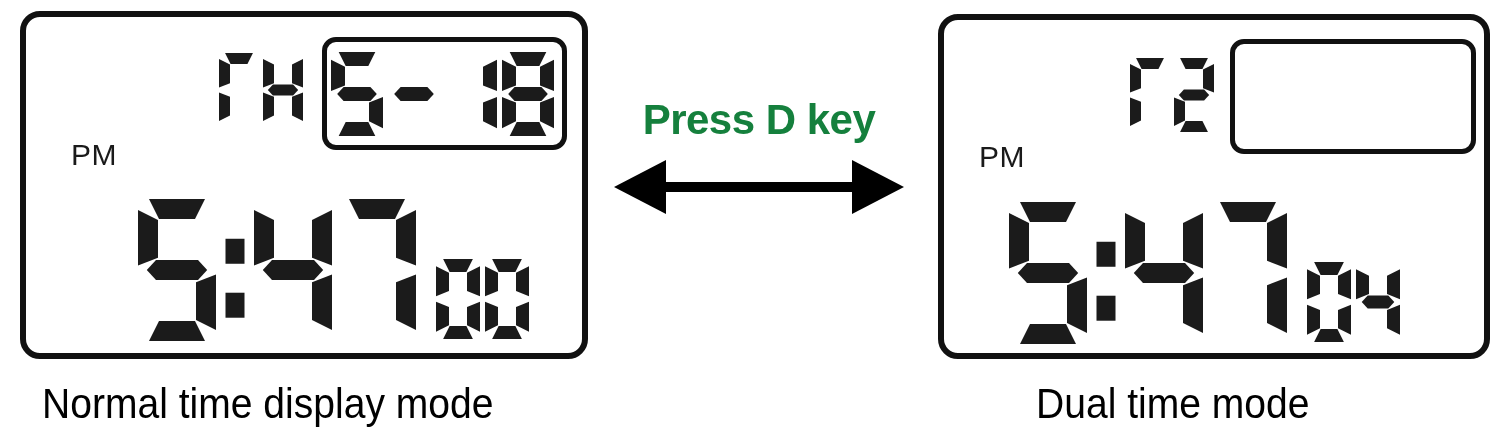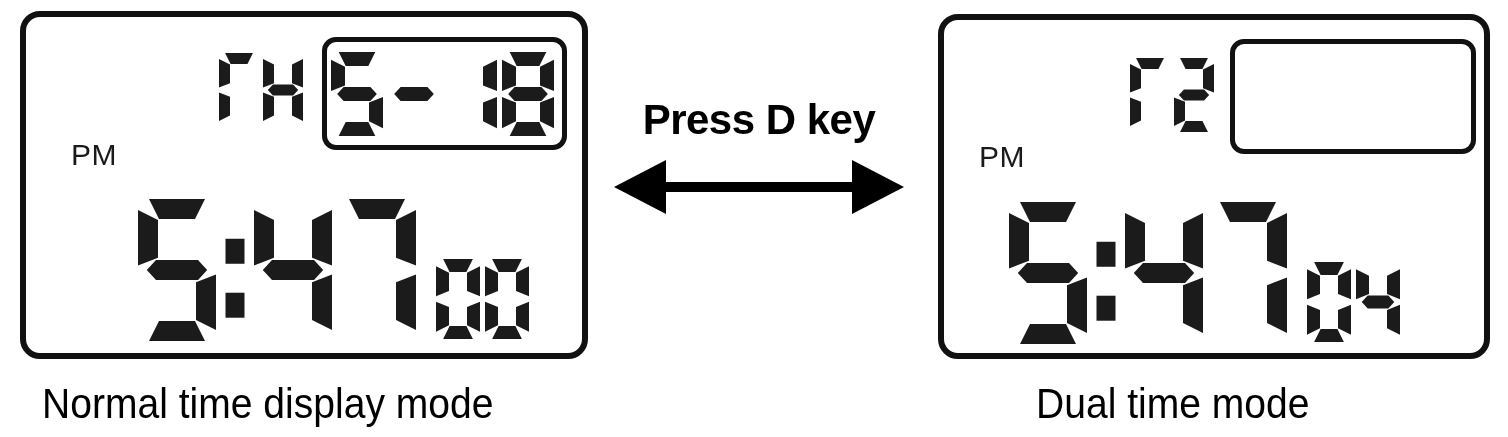--- a/index.html
+++ b/index.html
@@ -113,21 +113,21 @@
   }
   #press-key-label {
     position: absolute;
     top: 0;
     left: 0;
     width: 310px;
     text-align: center;
     font-family: "Liberation Sans", sans-serif;
     font-weight: bold;
     font-size: 42px;
-    color: #000000;
+    color: #15803d;
     letter-spacing: -0.5px;
     line-height: 1.15;
     white-space: nowrap;
   }
   #double-arrow {
     position: absolute;
     top: 62px;
     left: 10px;
   }
 

